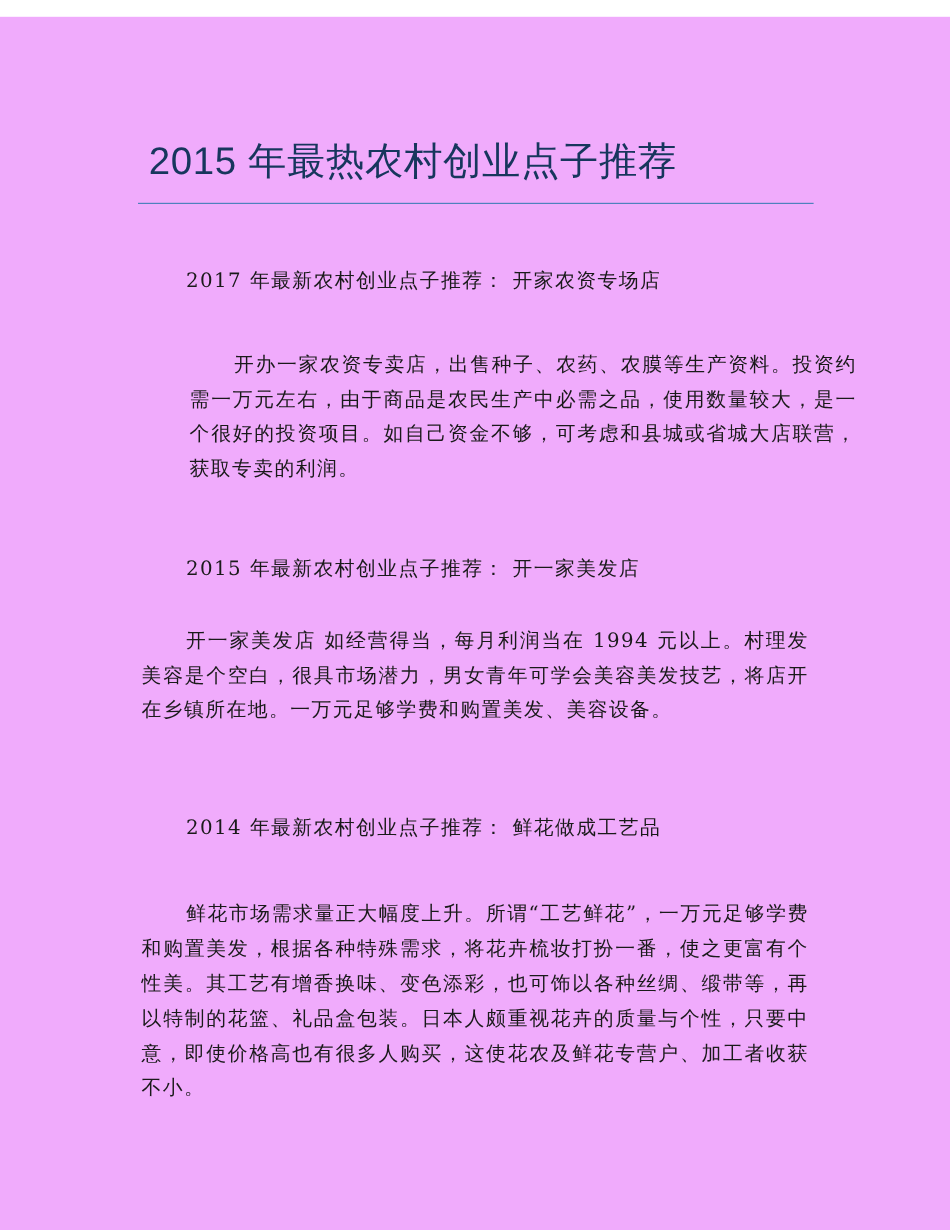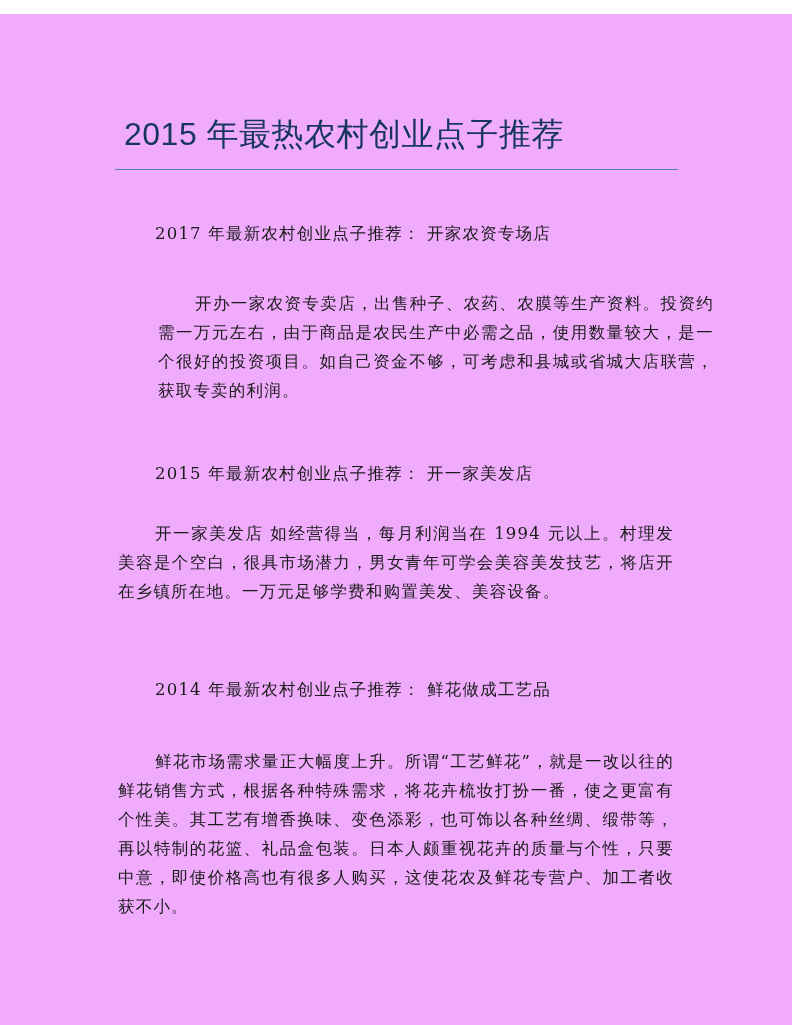--- a/index.html
+++ b/index.html
@@ -75,14 +75,14 @@
   <h1 class="title">2015 年最热农村创业点子推荐</h1>
   <div class="title-rule"></div>
 
   <p id="h1" class="body-text heading">2017 年最新农村创业点子推荐：  开家农资专场店</p>
   <p id="p1" class="body-text para">开办一家农资专卖店，出售种子、农药、农膜等生产资料。投资约需一万元左右，由于商品是农民生产中必需之品，使用数量较大，是一个很好的投资项目。如自己资金不够，可考虑和县城或省城大店联营，获取专卖的利润。</p>
 
   <p id="h2" class="body-text heading">2015 年最新农村创业点子推荐：  开一家美发店</p>
   <p id="p2" class="body-text para">开一家美发店 如经营得当，每月利润当在 1994 元以上。村理发美容是个空白，很具市场潜力，男女青年可学会美容美发技艺，将店开在乡镇所在地。一万元足够学费和购置美发、美容设备。</p>
 
   <p id="h3" class="body-text heading">2014 年最新农村创业点子推荐：  鲜花做成工艺品</p>
-  <p id="p3" class="body-text para">鲜花市场需求量正大幅度上升。所谓“工艺鲜花”，就是一改以往的鲜花销售方式，根据各种特殊需求，将花卉梳妆打扮一番，使之更富有个性美。其工艺有增香换味、变色添彩，也可饰以各种丝绸、缎带等，再以特制的花篮、礼品盒包装。日本人颇重视花卉的质量与个性，只要中意，即使价格高也有很多人购买，这使花农及鲜花专营户、加工者收获不小。</p>
+  <p id="p3" class="body-text para">鲜花市场需求量正大幅度上升。所谓“工艺鲜花”，一万元足够学费和购置美发，根据各种特殊需求，将花卉梳妆打扮一番，使之更富有个性美。其工艺有增香换味、变色添彩，也可饰以各种丝绸、缎带等，再以特制的花篮、礼品盒包装。日本人颇重视花卉的质量与个性，只要中意，即使价格高也有很多人购买，这使花农及鲜花专营户、加工者收获不小。</p>
 </div>
 
 </body></html>

